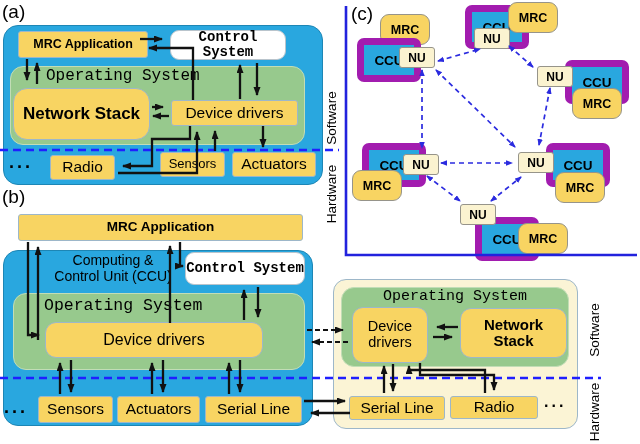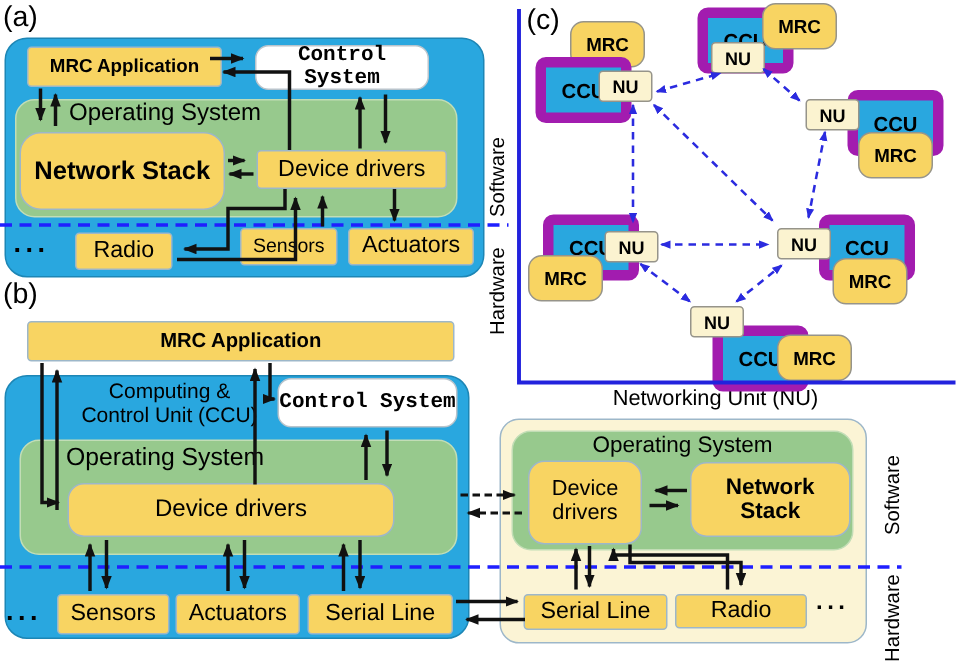--- a/index.html
+++ b/index.html
@@ -6,21 +6,21 @@
   #canvas{position:relative;width:640px;height:444px;background:#fff;overflow:hidden;
           font-family:"Liberation Sans",sans-serif;color:#000;}
   .box{position:absolute;box-sizing:border-box;display:flex;align-items:center;
        justify-content:center;text-align:center;line-height:1.08;}
   .yellow{background:var(--yellow);border:1.5px solid #9db7c9;border-radius:3px;}
   .bluep{background:var(--blue);border:1.5px solid #1d86b5;border-radius:15px;}
   .green{background:var(--green);border:1.5px solid #c2ddb6;border-radius:13px;}
   .whiteb{background:#fff;border:1.5px solid #b9c4cc;border-radius:9px;font-family:Liberation Mono, monospace;}
   .bold{font-weight:bold;}
   .panlab{position:absolute;font-size:19px;}
-  .oslab{position:absolute;font-size:16px;}
+  .oslab{position:absolute;font-size:16px;font-family:Liberation Mono, monospace;}
   .ellip{position:absolute;font-weight:bold;font-size:18px;letter-spacing:3px;}
   .vlabel{position:absolute;width:90px;height:16px;display:flex;align-items:center;
           justify-content:center;font-size:13.5px;transform:rotate(-90deg);}
   .chip{position:absolute;display:flex;align-items:center;justify-content:center;font-weight:bold;}
   .cMRC{width:48px;height:29px;background:var(--yellow);border:1px solid #96948a;border-radius:9px;font-size:12.5px;}
   .cCCU{width:50px;height:30px;background:var(--blue);border:7px solid #a21caf;border-radius:7px;font-size:13.5px;}
   .cNU{width:34px;height:19px;background:#fbf3d0;border:1px solid #96948a;border-radius:3px;font-size:12px;}
   svg.overlay{position:absolute;left:0;top:0;pointer-events:none;}
   .ar{stroke:#111;stroke-width:2.3;fill:none;marker-end:url(#mkb);}
   .ard{stroke:#111;stroke-width:1.9;fill:none;stroke-dasharray:5 3;marker-end:url(#mkb);}
@@ -70,21 +70,20 @@
   <div class="oslab" style="left:341px;top:288px;width:228px;text-align:center;font-size:15px;">Operating System</div>
   <div class="box yellow" style="left:352px;top:307px;width:76px;height:56px;font-size:14.5px;border-radius:11px;padding:0 6px;">Device drivers</div>
   <div class="box yellow bold" style="left:460px;top:308px;width:107px;height:50px;font-size:15px;border-radius:11px;padding:0 15px;">Network Stack</div>
   <div class="box yellow" style="left:349px;top:396px;width:96px;height:24px;font-size:15.5px;">Serial Line</div>
   <div class="box yellow" style="left:450px;top:396px;width:88px;height:23px;font-size:15.5px;">Radio</div>
   <div class="ellip" style="left:544px;top:393px;font-size:16px;">...</div>
   <div class="vlabel" style="left:549px;top:322px;">Software</div>
   <div class="vlabel" style="left:549px;top:404px;">Hardware</div>
 
   <div class="panlab" style="left:351px;top:3px;">(c)</div>
-  <div style="position:absolute;left:377px;top:258px;width:200px;text-align:center;font-size:14.5px;">Networking Unit (NU)</div>
 
   <div class="chip cMRC" style="left:380px;top:14px;">MRC</div>
   <div class="chip cCCU" style="left:357px;top:38px;">CCU</div>
   <div class="chip cNU" style="left:399px;top:47px;">NU</div>
 
   <div class="chip cCCU" style="left:465px;top:5px;">CCU</div>
   <div class="chip cMRC" style="left:508px;top:2px;">MRC</div>
   <div class="chip cNU" style="left:474px;top:28px;">NU</div>
 
   <div class="chip cCCU" style="left:565px;top:60px;">CCU</div>

